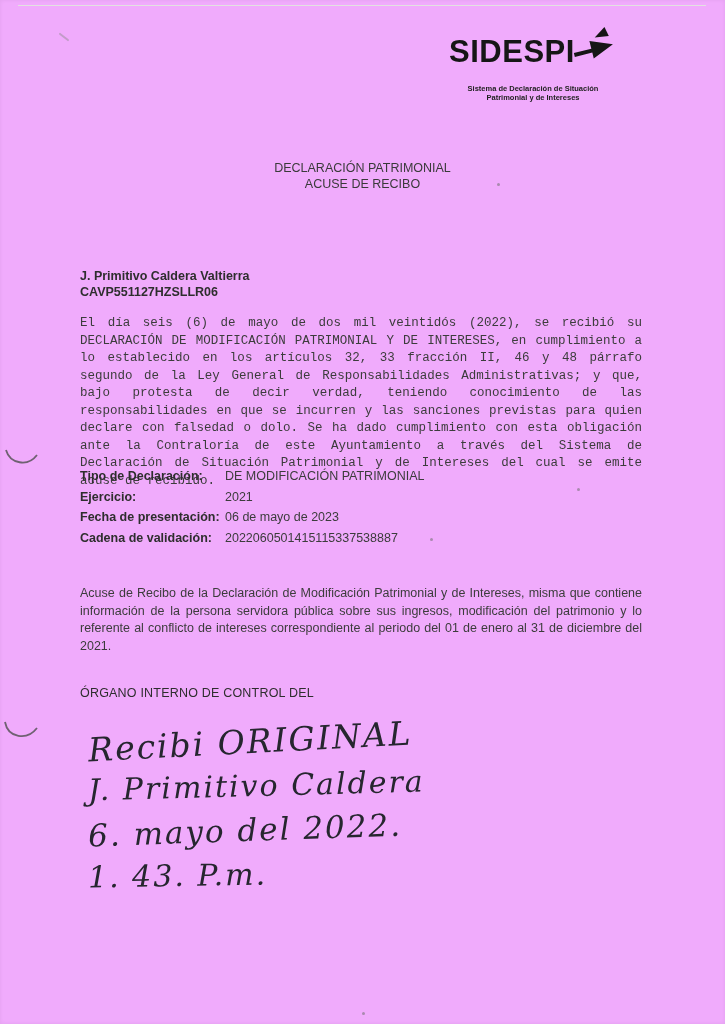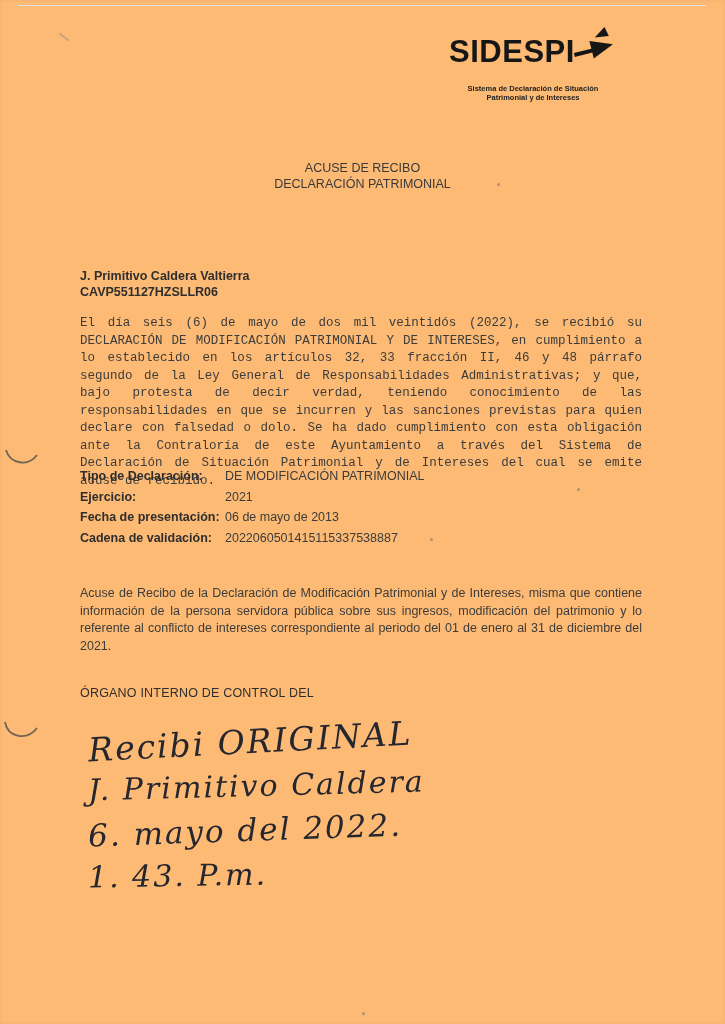--- a/index.html
+++ b/index.html
@@ -1,20 +1,20 @@
 <!DOCTYPE html>
 <html><head>
 <meta charset="utf-8">
 <style>
   html,body{margin:0;padding:0;background:#e9e9e9;}
   .page{
     position:relative;
     width:725px;height:1024px;
     margin:0 auto;
-    background:#fdba74;
+    background:#f0abfc;
     overflow:hidden;
     font-family:"Liberation Sans", sans-serif;
     color:#3d3d3d;
     box-shadow:inset 0 0 4px rgba(0,0,0,.06);
   }
   .edge-line{position:absolute;top:5px;left:18px;width:688px;height:1px;background:#e2e2e0;}
 
   
   .logo{position:absolute;top:34px;left:428px;width:210px;text-align:center;}
   .logo-row{display:flex;align-items:center;justify-content:center;}
@@ -81,43 +81,43 @@
         </svg>
       </span>
     </div>
     <div class="logo-tagline">
       <div>Sistema de Declaración de Situación</div>
       <div>Patrimonial y de Intereses</div>
     </div>
   </div>
 
   <div class="doc-title">
+    <div>DECLARACIÓN PATRIMONIAL</div>
     <div>ACUSE DE RECIBO</div>
-    <div>DECLARACIÓN PATRIMONIAL</div>
   </div>
 
   <div class="declarant">
     <div>J. Primitivo Caldera Valtierra</div>
     <div>CAVP551127HZSLLR06</div>
   </div>
 
   <div class="para para1">El día seis (6) de mayo de dos mil veintidós (2022), se recibió su DECLARACIÓN DE MODIFICACIÓN PATRIMONIAL Y DE INTERESES, en cumplimiento a lo establecido en los artículos 32, 33 fracción II, 46 y 48 párrafo segundo de la Ley General de Responsabilidades Administrativas; y que, bajo protesta de decir verdad, teniendo conocimiento de las responsabilidades en que se incurren y las sanciones previstas para quien declare con falsedad o dolo. Se ha dado cumplimiento con esta obligación ante la Contraloría de este Ayuntamiento a través del Sistema de Declaración de Situación Patrimonial y de Intereses del cual se emite acuse de recibido.</div>
 
   <div class="fields">
     <div class="field-row">
       <span class="field-label">Tipo de Declaración:</span>
       <span class="field-value">DE MODIFICACIÓN PATRIMONIAL</span>
     </div>
     <div class="field-row">
       <span class="field-label">Ejercicio:</span>
       <span class="field-value">2021</span>
     </div>
     <div class="field-row">
       <span class="field-label">Fecha de presentación:</span>
-      <span class="field-value">06 de mayo de 2013</span>
+      <span class="field-value">06 de mayo de 2023</span>
     </div>
     <div class="field-row">
       <span class="field-label">Cadena de validación:</span>
       <span class="field-value">2022060501415115337538887</span>
     </div>
   </div>
 
   <div class="para para2">Acuse de Recibo de la Declaración de Modificación Patrimonial y de Intereses, misma que contiene información de la persona servidora pública sobre sus ingresos, modificación del patrimonio y lo referente al conflicto de intereses correspondiente al periodo del 01 de enero al 31 de diciembre del 2021.</div>
 
   <div class="office-heading">ÓRGANO INTERNO DE CONTROL DEL</div>

